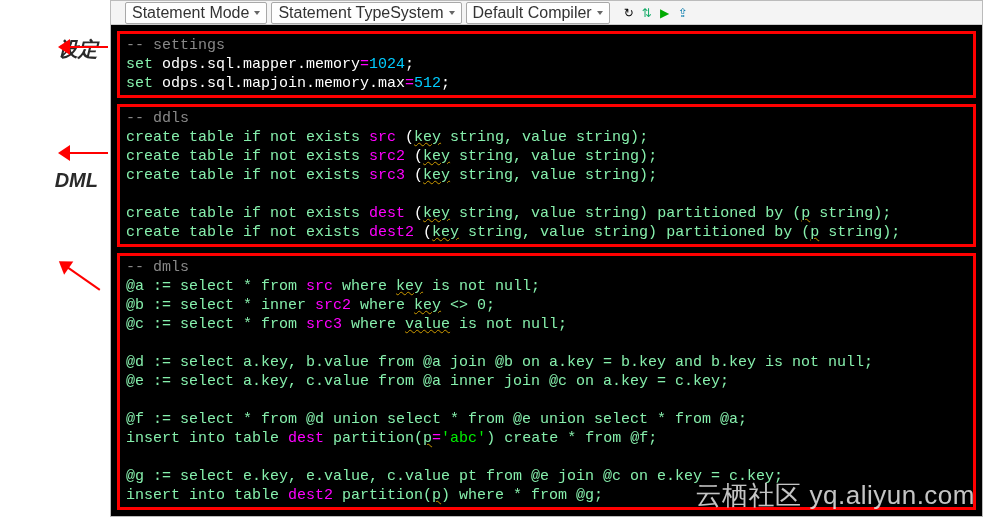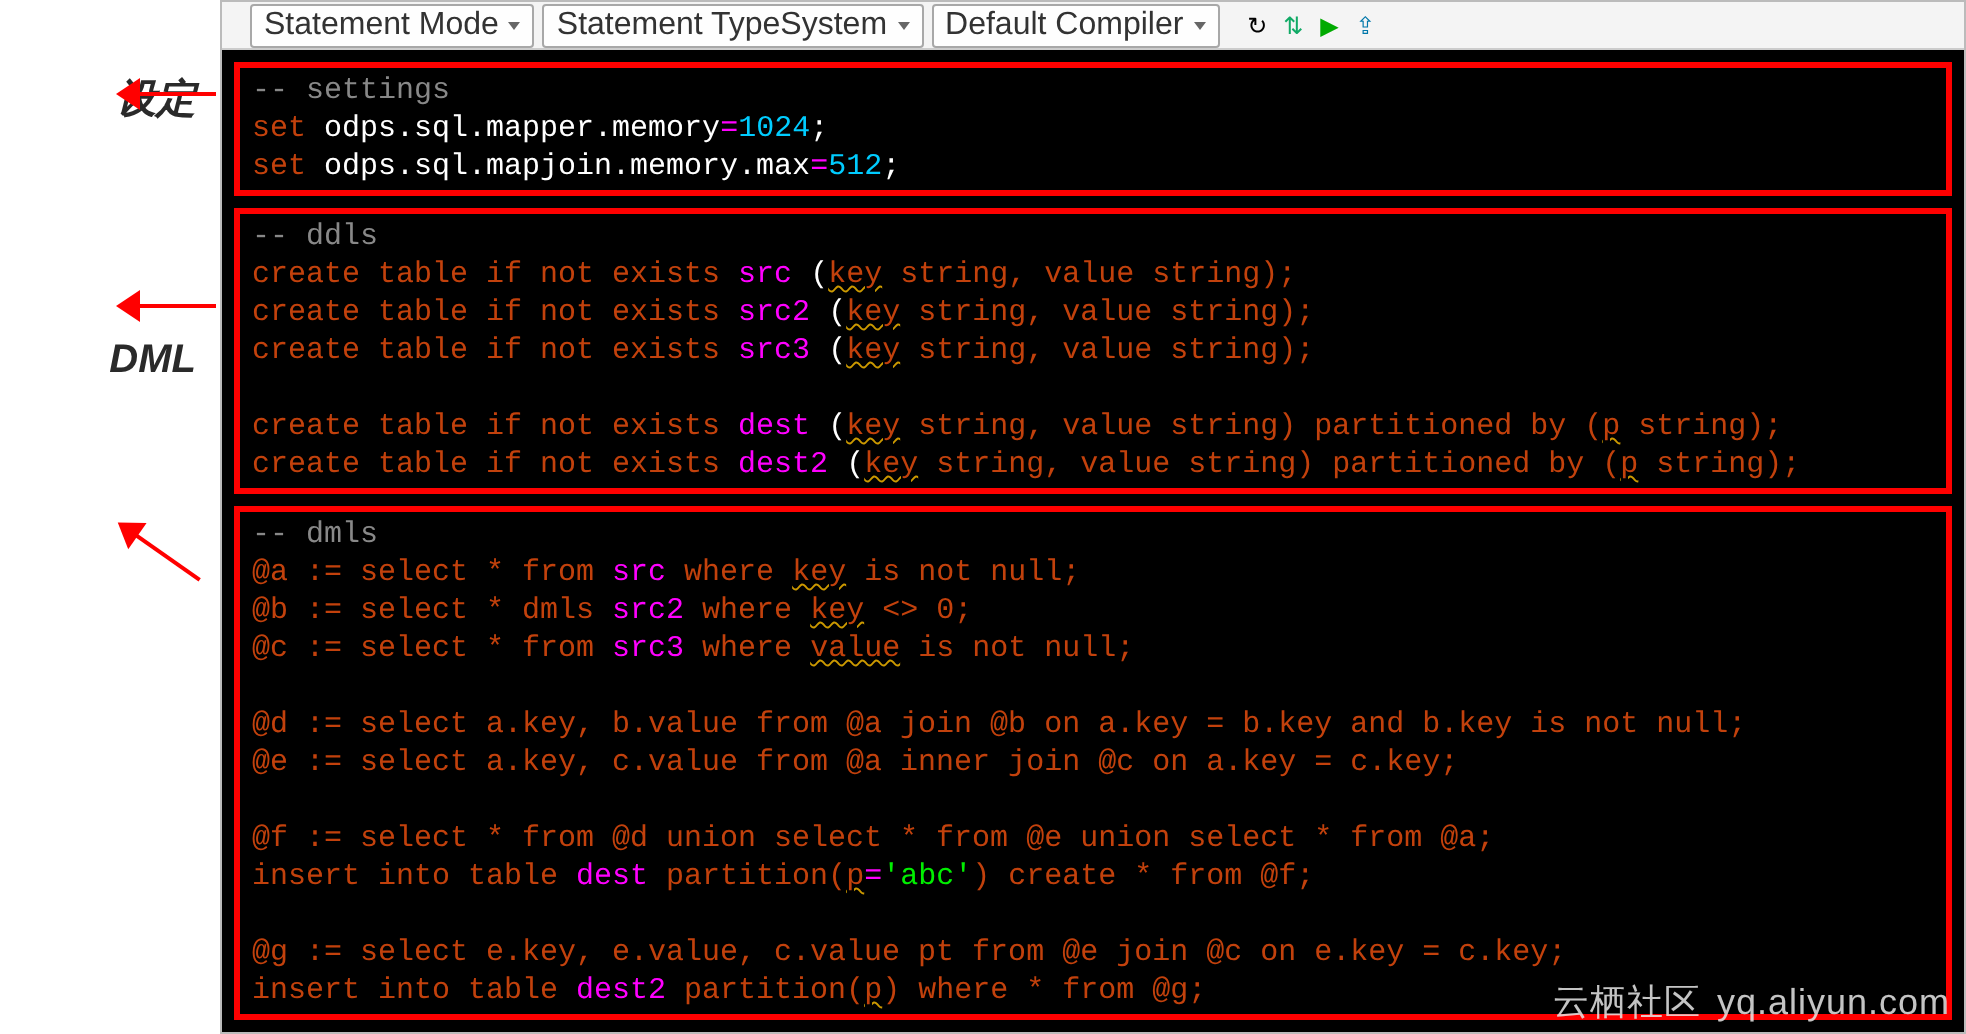--- a/index.html
+++ b/index.html
@@ -140,33 +140,33 @@
       border: 3px solid #ff0000;
       margin-bottom: 6px;
       padding: 2px 6px;
       font-family: "Courier New", monospace;
       font-size: 15px;
       line-height: 19px;
       white-space: pre;
       color: #ffffff;
     }
     .comment { color: #888888; }
-    .kw { color: #c2410c; }
+    .kw { color: #86efac; }
     .op { color: #ff00ff; }
     .id { color: #ffffff; }
     .num { color: #00ccff; }
     .str { color: #00ee00; }
     .tbl { color: #ff00ff; }
     .wavy-y { text-decoration: underline wavy #cc9900; text-decoration-thickness: 1px; }
     .watermark {
       position: absolute;
       bottom: 4px;
       right: 8px;
       color: rgba(230,230,230,0.85);
-      font-size: 18px;
+      font-size: 26px;
       font-family: Arial, sans-serif;
       letter-spacing: 0.5px;
       text-align: right;
     }
     .watermark .cn { font-weight: normal; margin-right: 8px;}
   </style>
 </head>
 <body>
 
 <div class="container">
@@ -208,21 +208,21 @@
       <div class="block"><span class="comment">-- ddls</span>
 <span class="kw">create table if not exists </span><span class="tbl">src</span><span> (</span><span class="wavy-y kw">key</span><span class="kw"> string, value string);</span>
 <span class="kw">create table if not exists </span><span class="tbl">src2</span><span> (</span><span class="wavy-y kw">key</span><span class="kw"> string, value string);</span>
 <span class="kw">create table if not exists </span><span class="tbl">src3</span><span> (</span><span class="wavy-y kw">key</span><span class="kw"> string, value string);</span>
 
 <span class="kw">create table if not exists </span><span class="tbl">dest</span><span> (</span><span class="wavy-y kw">key</span><span class="kw"> string, value string) partitioned by (</span><span class="wavy-y kw">p</span><span class="kw"> string);</span>
 <span class="kw">create table if not exists </span><span class="tbl">dest2</span><span> (</span><span class="wavy-y kw">key</span><span class="kw"> string, value string) partitioned by (</span><span class="wavy-y kw">p</span><span class="kw"> string);</span></div>
 
       <div class="block"><span class="comment">-- dmls</span>
 <span class="kw">@a := select * from </span><span class="tbl">src</span><span class="kw"> where </span><span class="wavy-y kw">key</span><span class="kw"> is not null;</span>
-<span class="kw">@b := select * dmls </span><span class="tbl">src2</span><span class="kw"> where </span><span class="wavy-y kw">key</span><span class="kw"> &lt;&gt; 0;</span>
+<span class="kw">@b := select * inner </span><span class="tbl">src2</span><span class="kw"> where </span><span class="wavy-y kw">key</span><span class="kw"> &lt;&gt; 0;</span>
 <span class="kw">@c := select * from </span><span class="tbl">src3</span><span class="kw"> where </span><span class="wavy-y kw">value</span><span class="kw"> is not null;</span>
 
 <span class="kw">@d := select a.key, b.value from @a join @b on a.key = b.key and b.key is not null;</span>
 <span class="kw">@e := select a.key, c.value from @a inner join @c on a.key = c.key;</span>
 
 <span class="kw">@f := select * from @d union select * from @e union select * from @a;</span>
 <span class="kw">insert into table </span><span class="tbl">dest</span><span class="kw"> partition(</span><span class="wavy-y kw">p</span><span class="op">=</span><span class="str">'abc'</span><span class="kw">) create * from @f;</span>
 
 <span class="kw">@g := select e.key, e.value, c.value pt from @e join @c on e.key = c.key;</span>
 <span class="kw">insert into table </span><span class="tbl">dest2</span><span class="kw"> partition(</span><span class="wavy-y kw">p</span><span class="kw">) where * from @g;</span></div>

